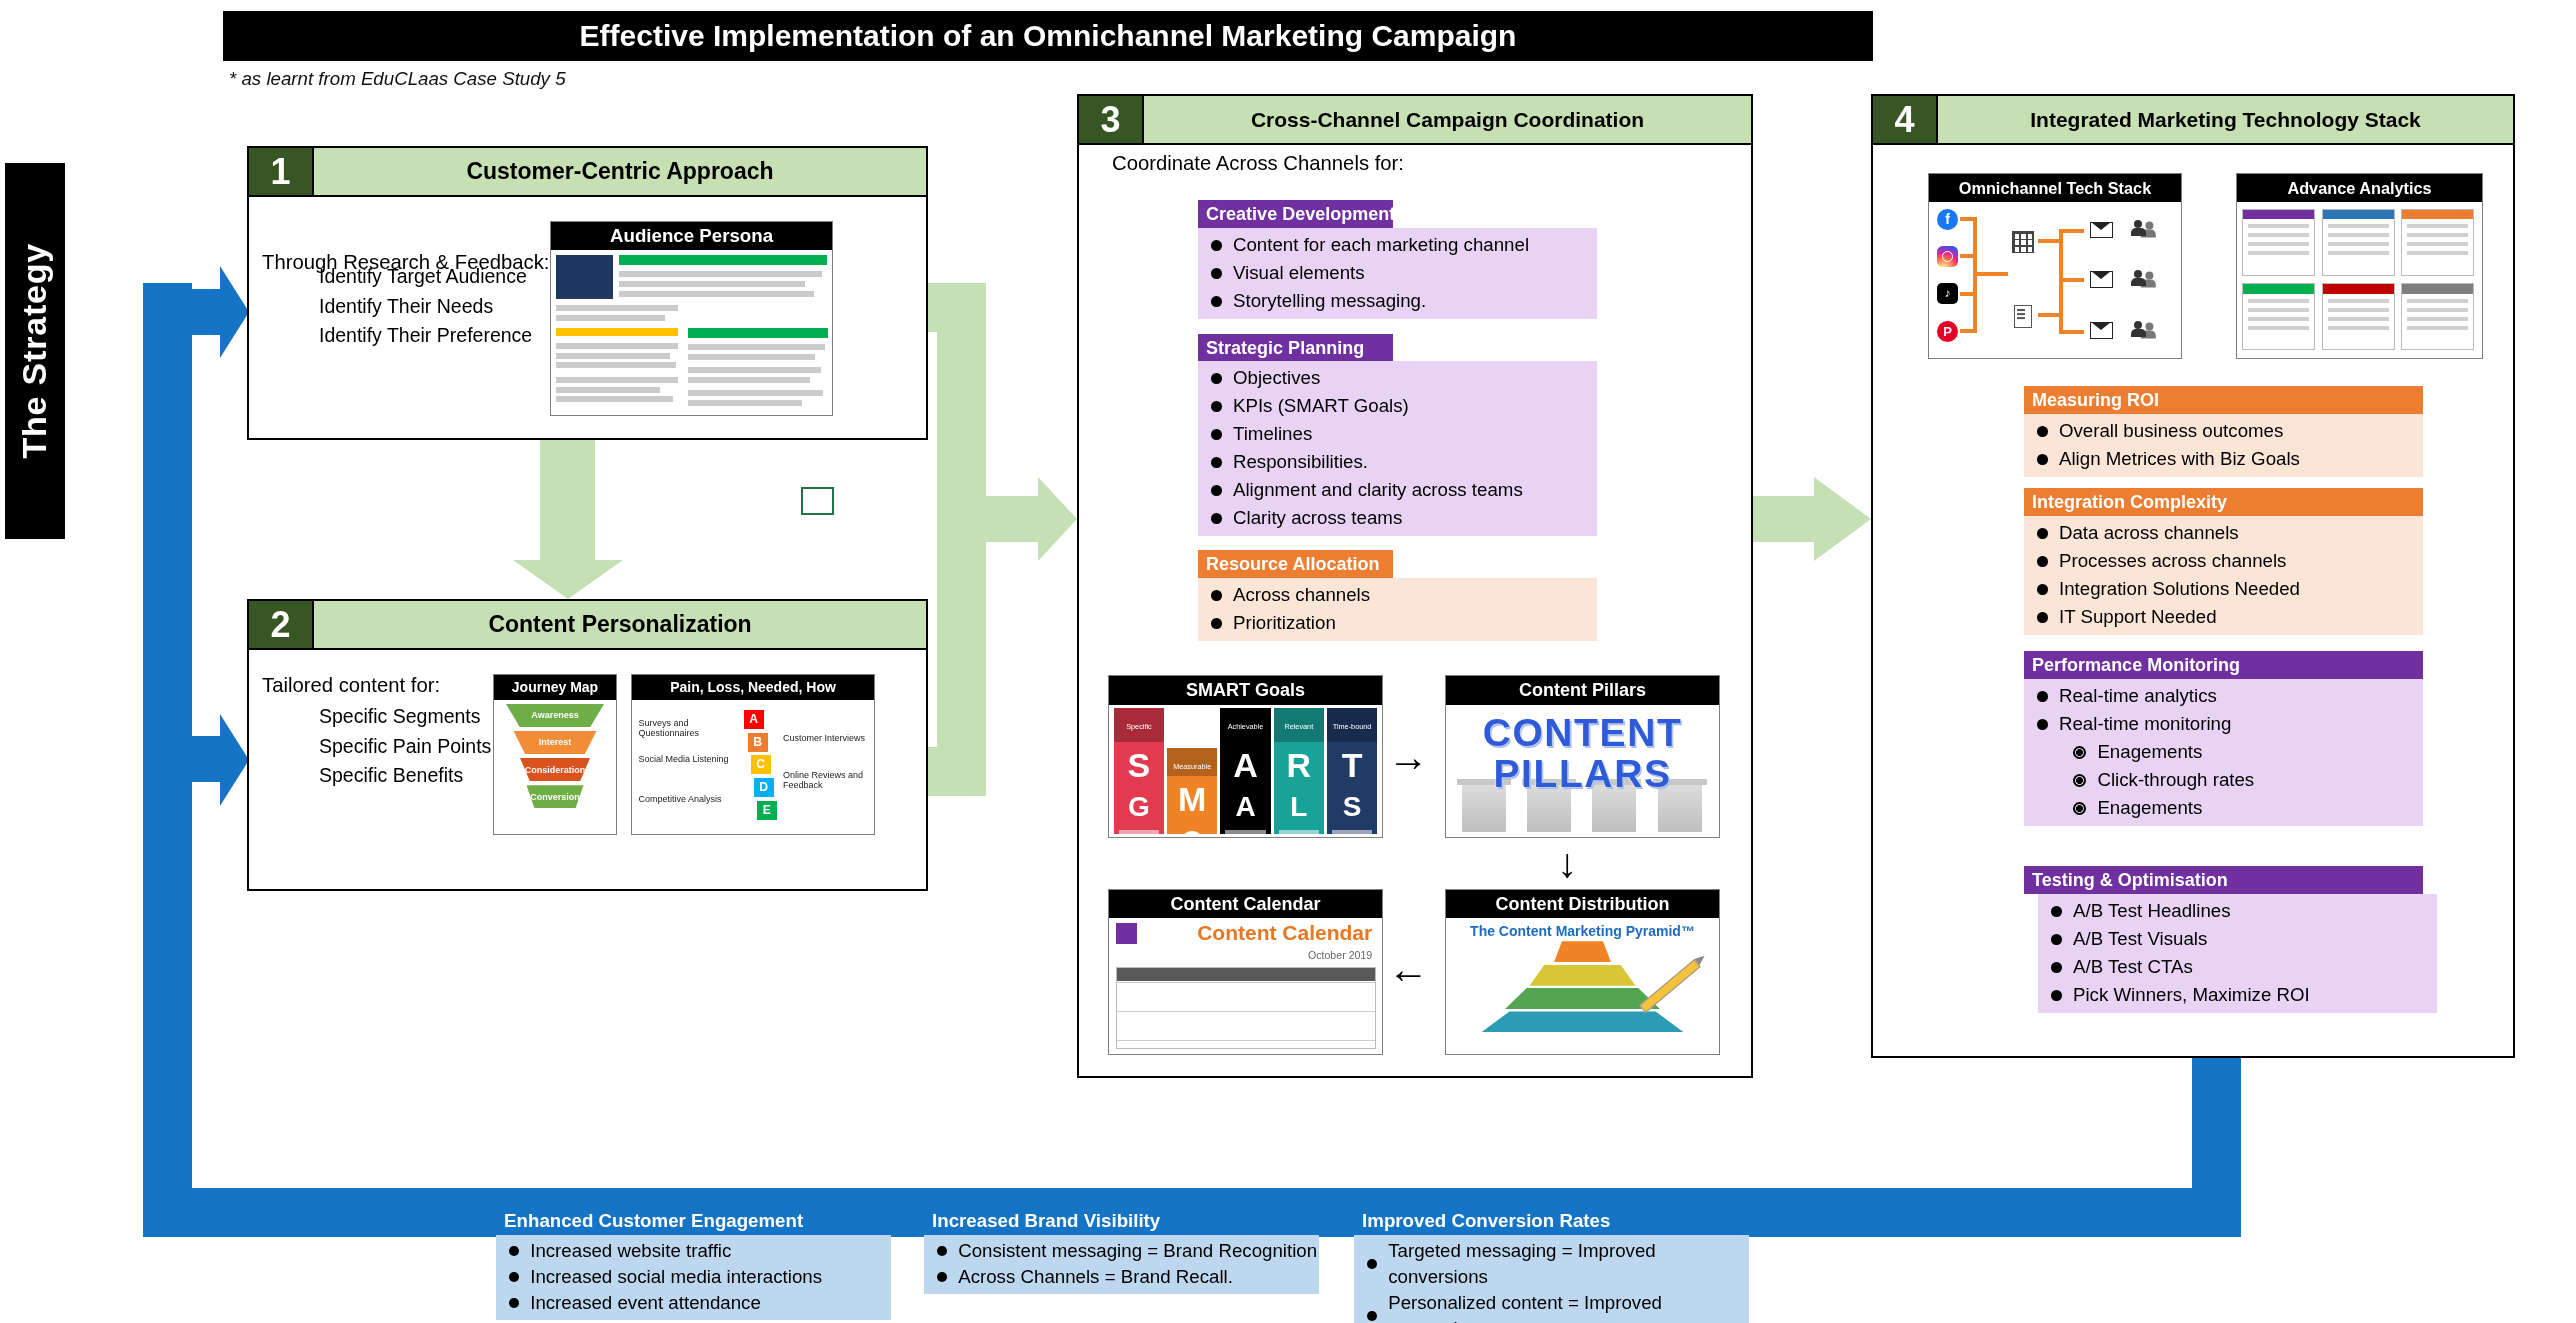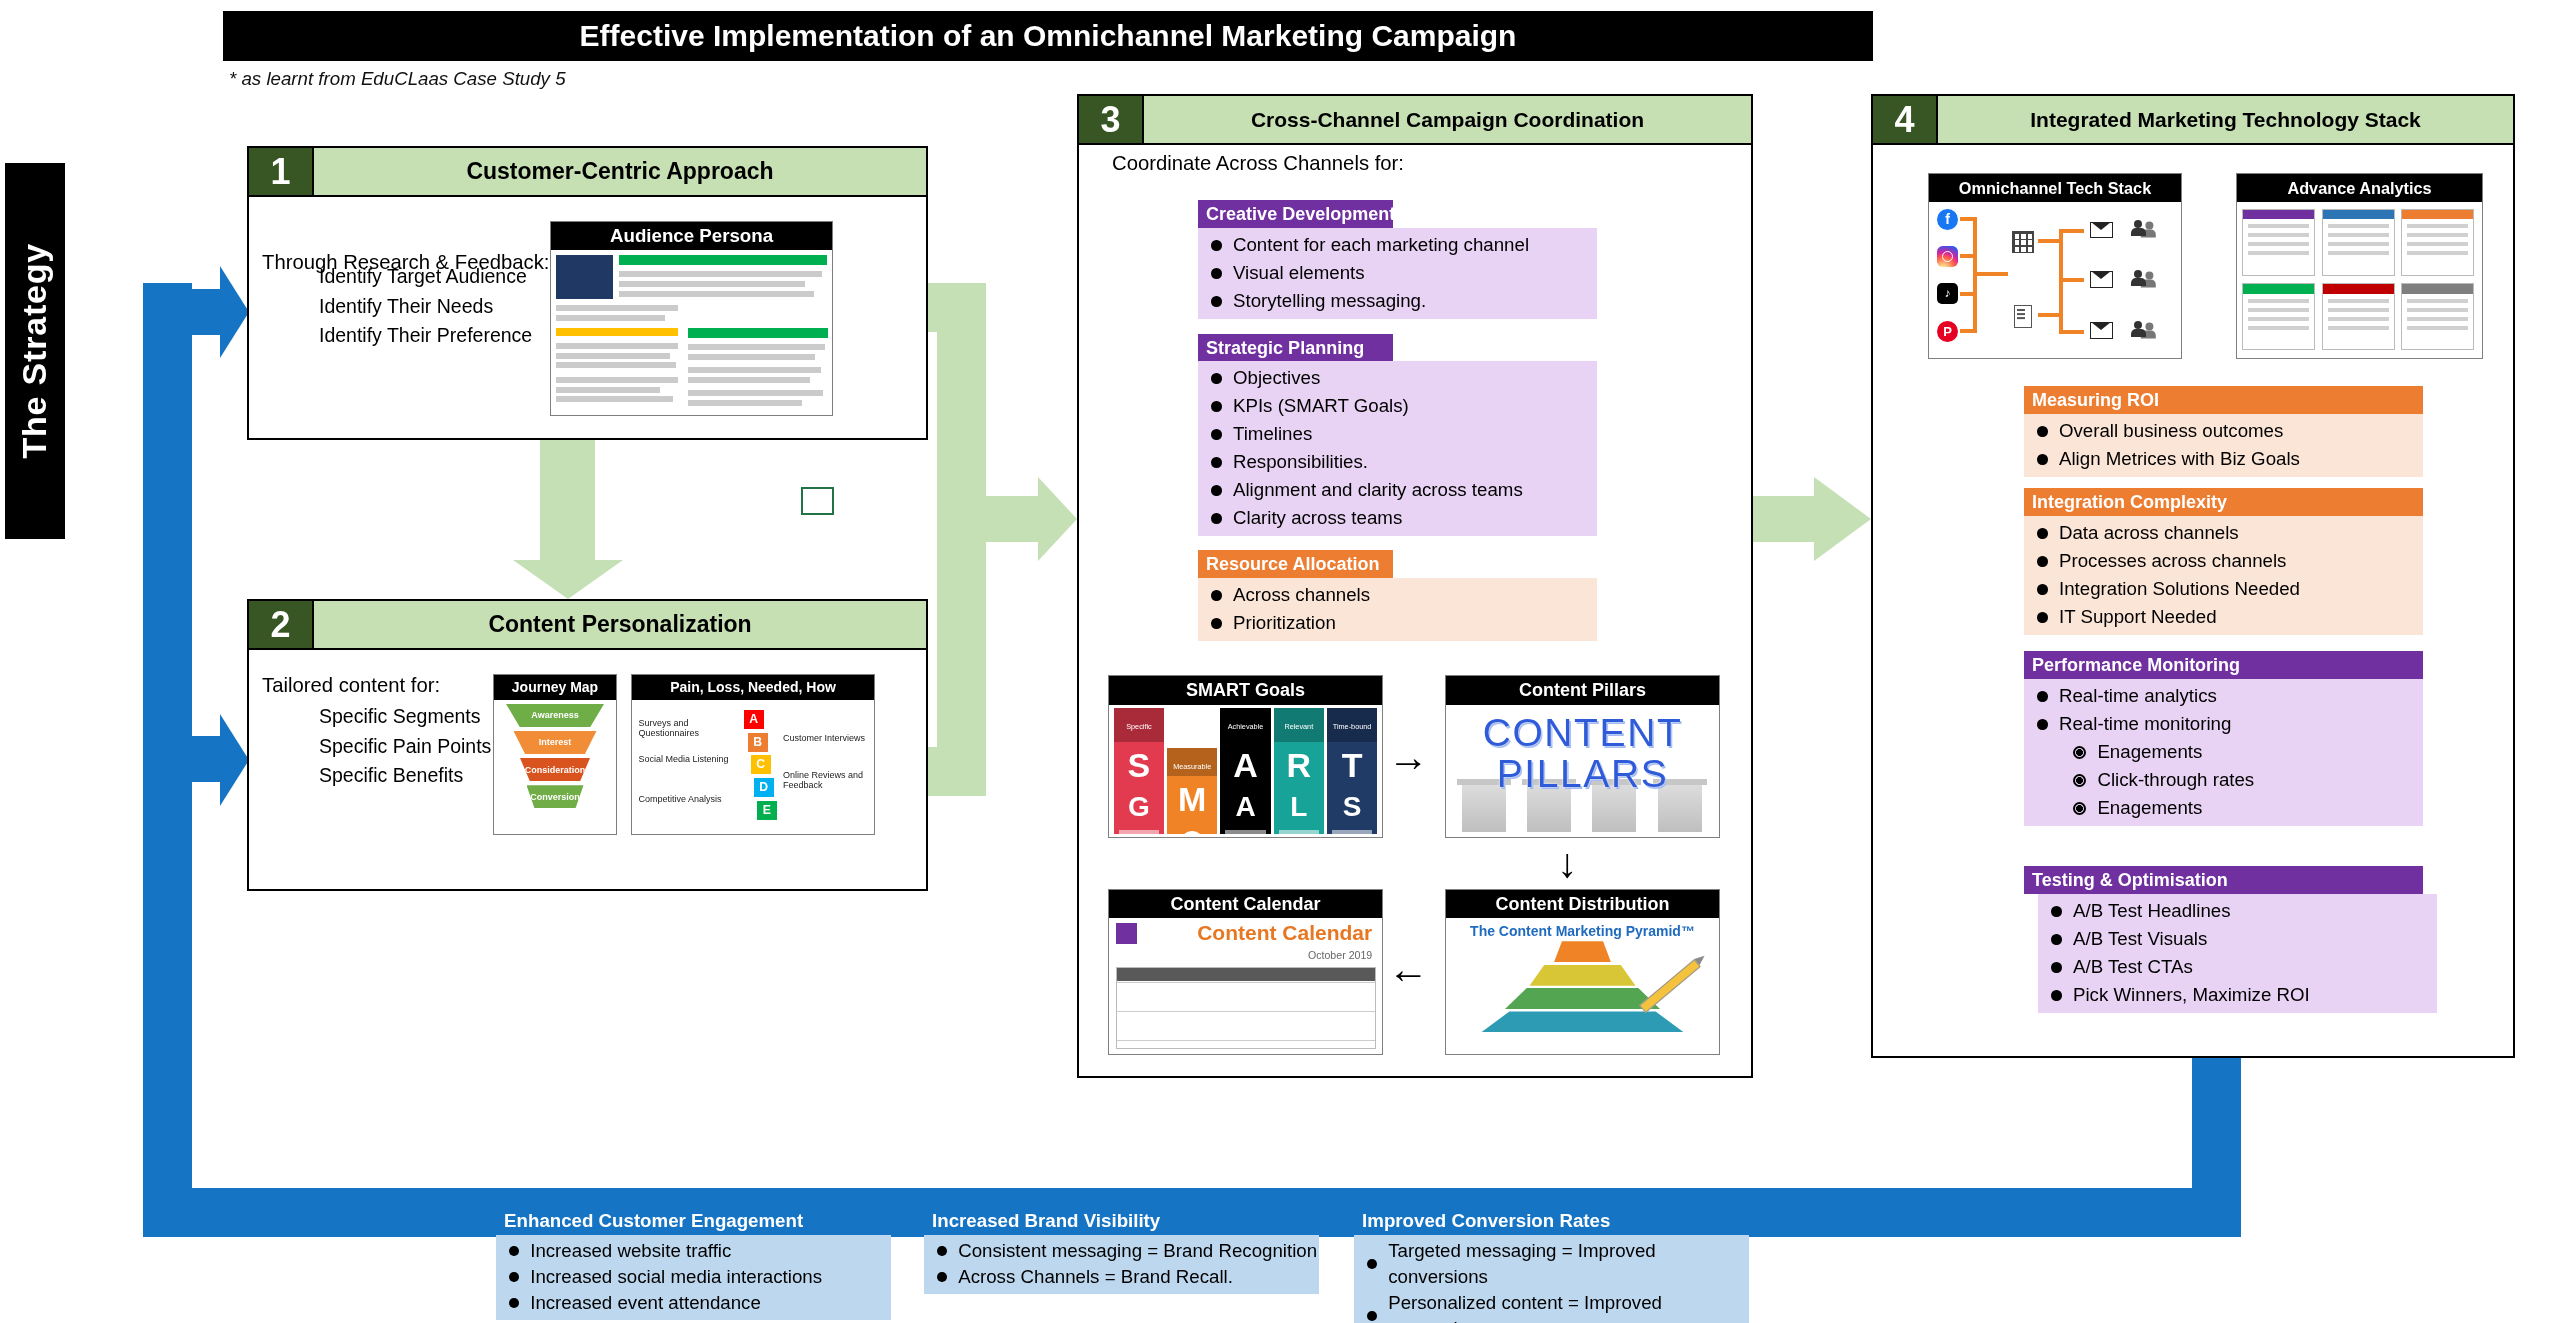--- a/index.html
+++ b/index.html
@@ -77,21 +77,21 @@
   .smart-col{flex:1;margin:0 1.6px;display:flex;flex-direction:column;align-items:center;color:#fff;overflow:hidden;}
   .smart-lab{font-size:7.3px;width:100%;text-align:center;background:rgba(0,0,0,.25);padding:14px 0;white-space:nowrap;overflow:hidden;}
   .smart-l1{font-size:34px;font-weight:bold;line-height:47px;}
   .smart-l2{font-size:28px;font-weight:bold;line-height:36px;}
   .smart-mini{height:6.5px;background:rgba(255,255,255,.55);width:80%;margin-top:4.9px;}
   .sc0{background:#E23A4E;} .sc1{background:#F08326;margin-top:40px;} .sc2{background:#000000;} .sc3{background:#17A398;} .sc4{background:#1F3B66;}
 
   
   .pillar{position:absolute;bottom:4.9px;width:44px;height:47px;background:linear-gradient(#dcdcdc,#bfbfbf);}
   .pillar::before{content:"";position:absolute;top:-6.5px;left:-4.9px;right:-4.9px;height:6.5px;background:#c7c7c7;}
-  .pillars-word{position:relative;text-align:center;font-weight:400;color:#2F5BD8;font-size:39px;line-height:41px;letter-spacing:1.6px;text-shadow:0 0 2.4px #fff,1.6px 1.6px 0 #9db7f0;}
+  .pillars-word{position:relative;text-align:center;font-weight:700;color:#2F5BD8;font-size:39px;line-height:41px;letter-spacing:1.6px;text-shadow:0 0 2.4px #fff,1.6px 1.6px 0 #9db7f0;}
 
   
   .cal-logo{position:absolute;left:6.5px;top:4.9px;width:21px;height:21px;background:#7030A0;}
   .cal-title{position:absolute;right:9.8px;top:3.3px;color:#E87722;font-weight:bold;font-size:21px;}
   .cal-sub{position:absolute;right:9.8px;top:31px;color:#666;font-size:10.6px;}
   .cal-grid{position:absolute;left:6.5px;right:6.5px;top:49px;bottom:6.5px;border:0.8px solid #bbb;
     background:repeating-linear-gradient(to bottom,transparent 0 14px,#ccc 14px 14.6px),
                repeating-linear-gradient(to right,transparent 0 33px,#ddd 33px 33px);}
   .cal-grid::before{content:"";position:absolute;left:0;top:0;right:0;height:13px;background:#595959;}
 

